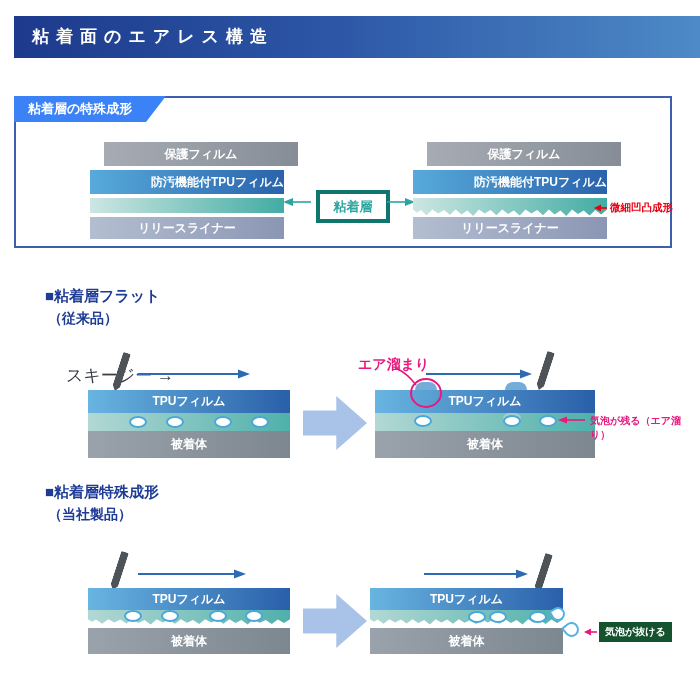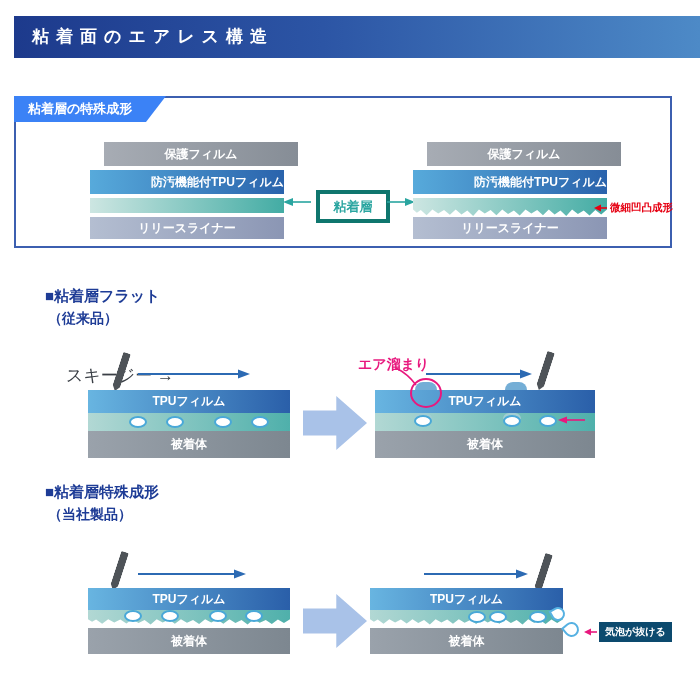--- a/index.html
+++ b/index.html
@@ -33,21 +33,21 @@
     82% 58%,79% 90%,76% 62%,73% 82%,70% 58%,67% 86%,64% 60%,61% 78%,58% 58%,55% 88%,
     52% 62%,49% 80%,46% 58%,43% 86%,40% 60%,37% 78%,34% 58%,31% 90%,28% 62%,25% 82%,
     22% 58%,19% 84%,16% 60%,13% 78%,10% 58%,7% 86%,4% 60%,2% 74%,0% 58%);}
 
   .adh-label-box{position:absolute;left:316px;top:190px;width:66px;height:25px;
     border:4px solid #0f766e;color:#2aa5a0;font-size:13px;font-weight:bold;
     line-height:25px;text-align:center;background:#fff;}
 
   .note-red{position:absolute;color:#e60012;font-size:10.5px;font-weight:bold;}
   .note-pink{position:absolute;color:#e8187e;font-size:14px;font-weight:bold;}
-  .pink-badge{position:absolute;background:#0c4a6e;color:#fff;font-size:10px;
+  .pink-badge{position:absolute;background:#14532d;color:#fff;font-size:10px;
     font-weight:bold;padding:3px 6px;}
 
   .section-heading{position:absolute;color:#1e3c96;font-size:15px;font-weight:bold;}
   .section-sub{position:absolute;color:#1e3c96;font-size:14px;font-weight:bold;}
   .squeegee-label{position:absolute;color:#3a3f46;font-size:17px;}
 
   .squeegee{position:absolute;width:8px;height:40px;background:#4e5358;border-radius:2px;
     clip-path:polygon(0 0,100% 0,100% 86%,50% 100%,0 86%);transform:rotate(18deg);}
 
   .block-arrow{position:absolute;width:64px;height:54px;background:#a9c2e8;
@@ -137,20 +137,21 @@
   <div class="adh-dome" style="left:503px;top:413px;"></div>
   <div class="layer grad-substrate" style="left:375px;top:431px;width:220px;height:27px;line-height:27px;">被着体</div>
   <div class="bubble" style="left:414px;top:415px;"></div>
   <div class="bubble" style="left:503px;top:415px;"></div>
   <div class="bubble" style="left:539px;top:415px;"></div>
   <div class="pink-circle" style="left:410px;top:378px;"></div>
   <svg style="left:558px;top:415px;" width="28" height="10">
     <line x1="27" y1="5" x2="7" y2="5" stroke="#e8187e" stroke-width="1.6"></line>
     <polygon points="0,5 9,1.5 9,8.5" fill="#e8187e"></polygon>
   </svg>
+  <div class="note-pink" style="left:590px;top:414px;font-size:10px;">気泡が残る（エア溜り）</div>
 
   <div class="section-heading" style="left:45px;top:483px;">■粘着層特殊成形</div>
   <div class="section-sub" style="left:48px;top:506px;">（当社製品）</div>
 
   <div class="squeegee" style="left:115px;top:551px;"></div>
   <svg style="left:138px;top:568px;" width="108" height="12">
     <line x1="0" y1="6" x2="98" y2="6" stroke="#2c6ab3" stroke-width="2"></line>
     <polygon points="108,6 96,1.5 96,10.5" fill="#2c6ab3"></polygon>
   </svg>
   <div class="layer grad-rowtpu" style="left:88px;top:588px;width:202px;height:22px;line-height:22px;">TPUフィルム</div>

